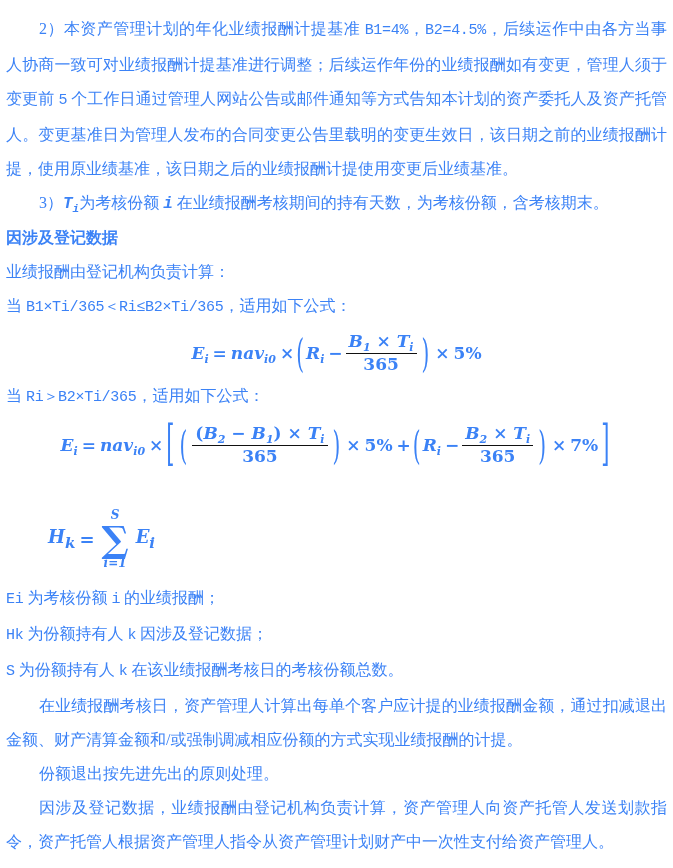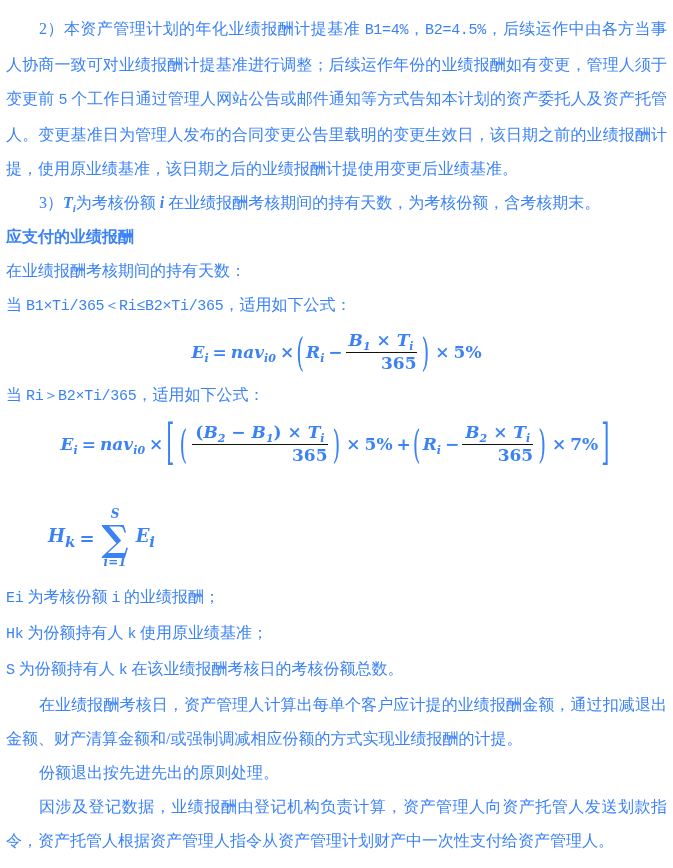--- a/index.html
+++ b/index.html
@@ -6,34 +6,34 @@
   .page{
     position:relative;width:673px;height:868px;box-sizing:border-box;
     background:#ffffff;color:#3b82f6;
     font-family:"Liberation Serif","DejaVu Serif",serif;
     font-size:16px;line-height:34px;
     padding:12px 6px 0 6px;overflow:hidden;
   }
   .page p{margin:0;text-align:justify;}
   .indent{text-indent:33px;}
   .latin{font-family:"Liberation Mono","DejaVu Sans Mono",monospace;font-size:15px;letter-spacing:-0.3px;}
-  .mathvar{font-family:Liberation Serif, serif;font-style:italic;font-weight:600;}
+  .mathvar{font-family:Liberation Mono, monospace;font-style:italic;font-weight:600;}
   .heading{font-weight:bold;margin-top:4px;}
   .sp10{margin-top:10px;}
   
   .formula{
     font-family:"DejaVu Serif",serif;font-style:italic;font-weight:600;
     font-size:17px;line-height:normal;text-align:center;
     display:flex;align-items:center;justify-content:center;
     height:52px;margin-top:2px;
   }
   .formula.wide{height:56px;}
   .up{font-style:normal;}
   .formula sub,.mathvar sub{font-size:11px;font-style:italic;vertical-align:-4px;line-height:0;}
-  .frac{display:inline-block;text-align:right;line-height:1.15;margin:0 3px;vertical-align:middle;}
+  .frac{display:inline-block;text-align:center;line-height:1.15;margin:0 3px;vertical-align:middle;}
   .frac .num{display:block;padding:0 3px 1px;border-bottom:1.6px solid #111;}
   .frac .den{display:block;padding-top:1px;}
   .bp{display:inline-block;font-style:normal;font-weight:400;font-size:20px;
       transform:scaleY(2.0);margin:0 2px;line-height:1;}
   .bb{display:inline-block;font-style:normal;font-weight:400;font-size:21px;
       transform:scaleY(2.3);margin:0 3px;line-height:1;}
   .gap{display:inline-block;width:4px;}
   
   .formula-sum{
     display:flex;align-items:center;justify-content:flex-start;
@@ -48,23 +48,23 @@
 </style>
 </head>
 <body>
 
 <div class="page">
 
   <p class="indent"><span>2）本资产管理计划的年化业绩报酬计提基准 </span><span class="latin">B1=4%</span><span>，</span><span class="latin">B2=4.5%</span><span>，后续运作中由各方当事人协商一致可对业绩报酬计提基准进行调整；后续运作年份的业绩报酬如有变更，管理人须于变更前 </span><span class="latin">5</span><span> 个工作日通过管理人网站公告或邮件通知等方式告知本计划的资产委托人及资产托管人。变更基准日为管理人发布的合同变更公告里载明的变更生效日，该日期之前的业绩报酬计提，使用原业绩基准，该日期之后的业绩报酬计提使用变更后业绩基准。</span></p>
 
   <p class="indent sp10"><span>3）</span><span class="mathvar"><span>T</span><sub>i</sub></span><span>为考核份额 </span><span class="mathvar">i</span><span> 在业绩报酬考核期间的持有天数，为考核份额，含考核期末。</span></p>
 
-  <p class="heading">应支付的业绩报酬</p>
+  <p class="heading">因涉及登记数据</p>
 
-  <p>在业绩报酬考核期间的持有天数：</p>
+  <p>业绩报酬由登记机构负责计算：</p>
 
   <p><span>当 </span><span class="latin">B1×Ti/365＜Ri≤B2×Ti/365</span><span>，适用如下公式：</span></p>
 
   <div class="formula">
     <span><span>E</span><sub>i</sub></span>
     <span class="gap"></span>
       <span class="up">=</span>
       <span class="gap"></span>
     <span><span>nav</span><sub>i0</sub></span>
     <span class="gap"></span>
@@ -129,21 +129,21 @@
       <span class="up">=</span>
     <span class="sum">
       <span class="lim">S</span>
       <span class="sg">∑</span>
       <span class="lim">i=1</span>
     </span>
     <span><span>E</span><sub>i</sub></span>
   </div>
 
   <p class="defs"><span class="latin">Ei</span><span> 为考核份额 </span><span class="latin">i</span><span> 的业绩报酬；</span></p>
-  <p><span class="latin">Hk</span><span> 为份额持有人 </span><span class="latin">k</span><span> 使用原业绩基准；</span></p>
+  <p><span class="latin">Hk</span><span> 为份额持有人 </span><span class="latin">k</span><span> 因涉及登记数据；</span></p>
   <p><span class="latin">S</span><span> 为份额持有人 </span><span class="latin">k</span><span> 在该业绩报酬考核日的考核份额总数。</span></p>
 
   <p class="indent">在业绩报酬考核日，资产管理人计算出每单个客户应计提的业绩报酬金额，通过扣减退出金额、财产清算金额和/或强制调减相应份额的方式实现业绩报酬的计提。</p>
 
   <p class="indent">份额退出按先进先出的原则处理。</p>
 
   <p class="indent">因涉及登记数据，业绩报酬由登记机构负责计算，资产管理人向资产托管人发送划款指令，资产托管人根据资产管理人指令从资产管理计划财产中一次性支付给资产管理人。</p>
 
 </div>
 

